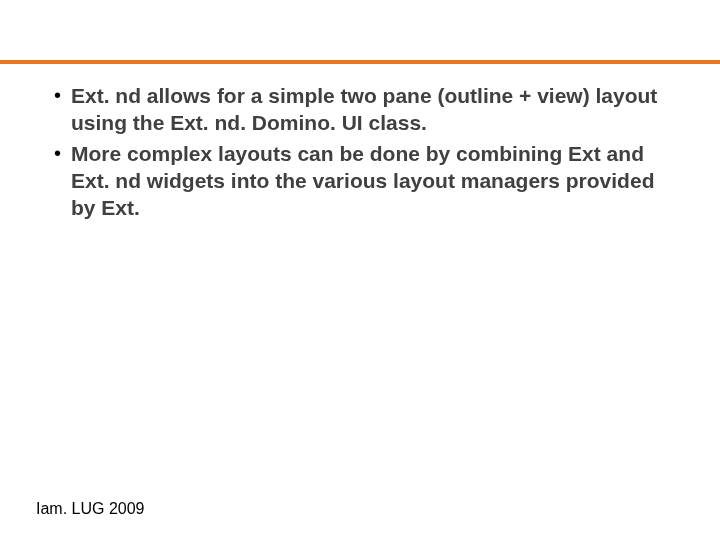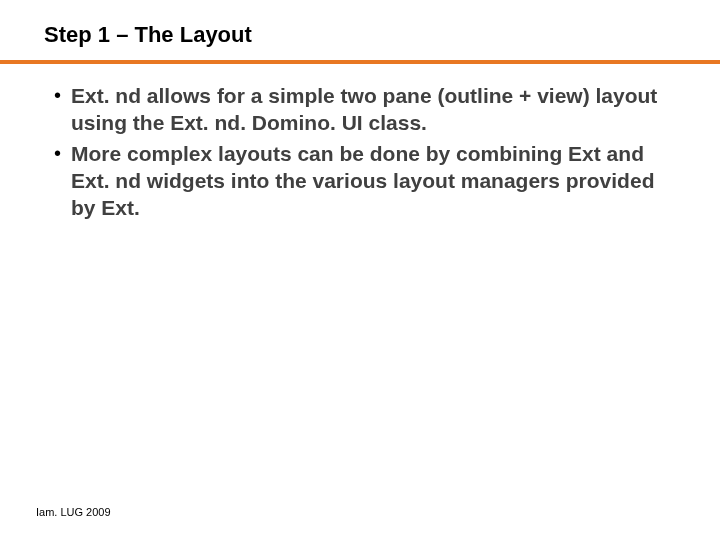--- a/index.html
+++ b/index.html
@@ -54,30 +54,29 @@
   .bullet-text {
     font-size: 21px;
     line-height: 27px;
     font-weight: bold;
     color: #404040;
   }
   .footer {
     position: absolute;
     left: 36px;
     bottom: 22px;
-    font-size: 11px;
+    font-size: 16px;
     color: #000;
     font-family: Arial, Helvetica, sans-serif;
   }
 </style>
 </head>
 <body>
 
 <div class="slide">
-  <div class="title">Step 1 – The Layout</div>
   <div class="divider"></div>
 
   <div class="content">
     <div class="bullet-row">
       <div class="bullet-dot">•</div>
       <div class="bullet-text">Ext. nd allows for a simple two pane (outline + view) layout using the Ext. nd. Domino. UI class.</div>
     </div>
     <div class="bullet-row">
       <div class="bullet-dot">•</div>
       <div class="bullet-text">More complex layouts can be done by combining Ext and Ext. nd widgets into the various layout managers provided by Ext.</div>

